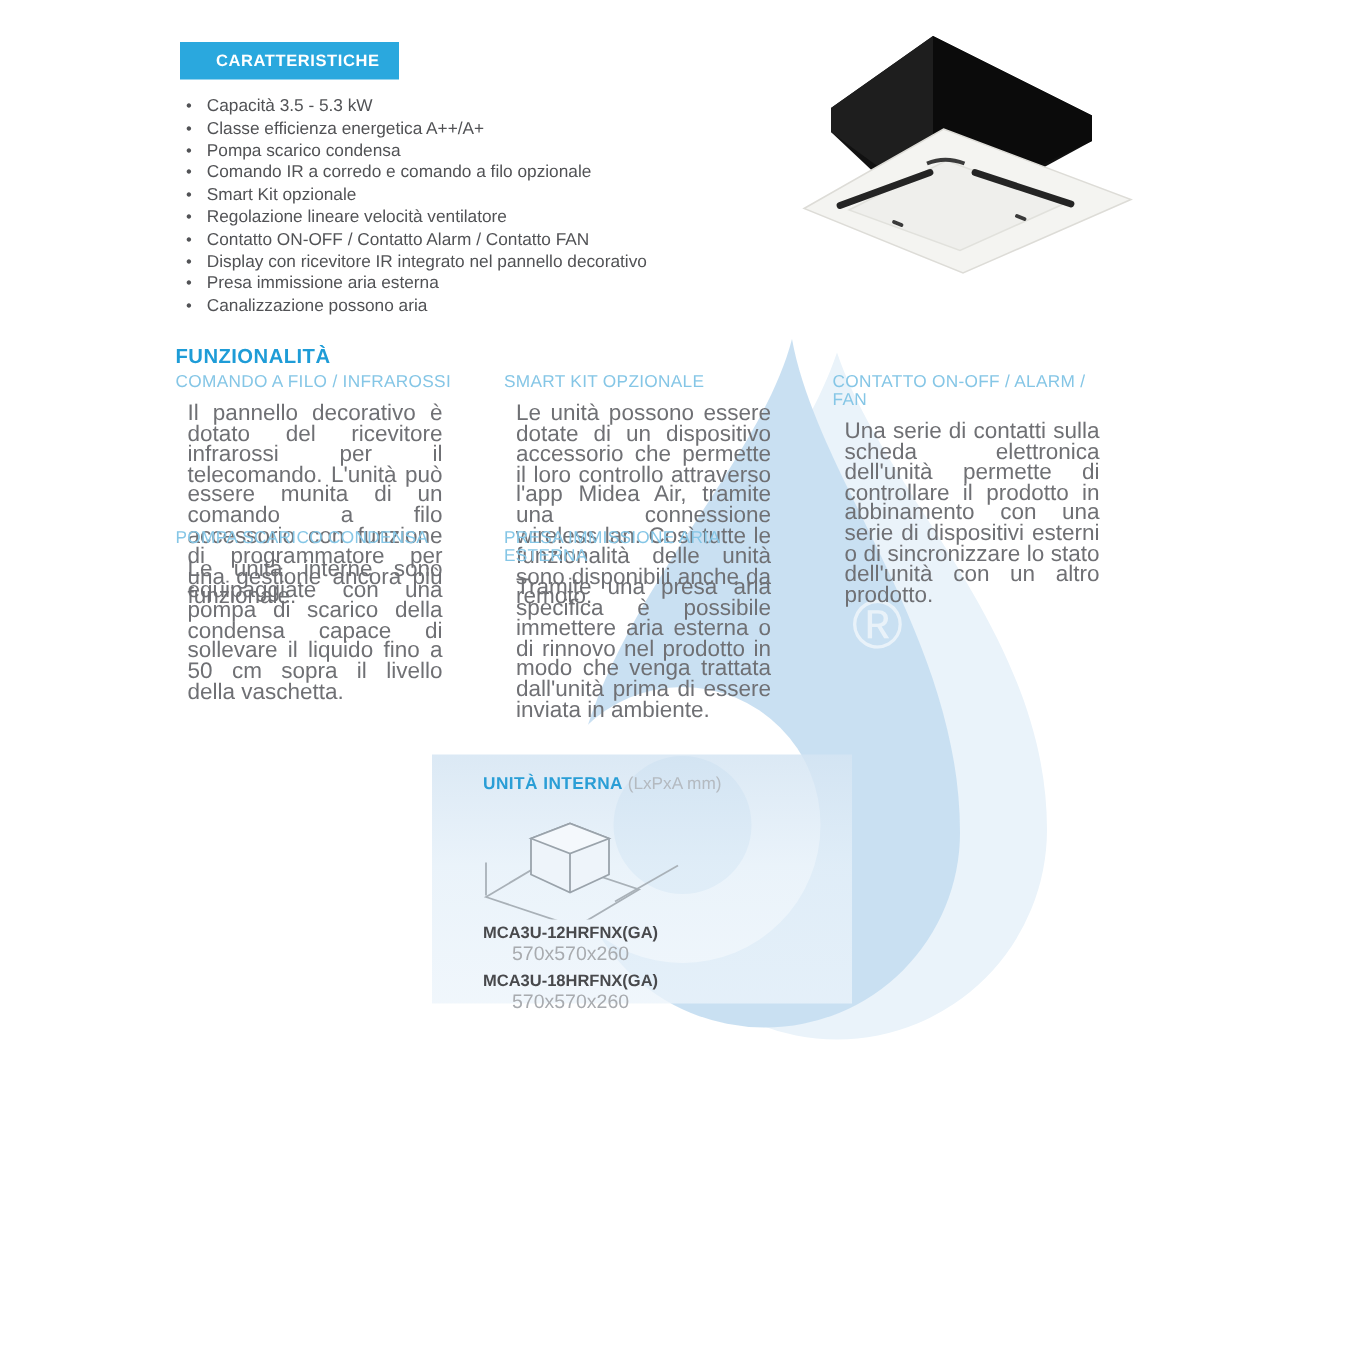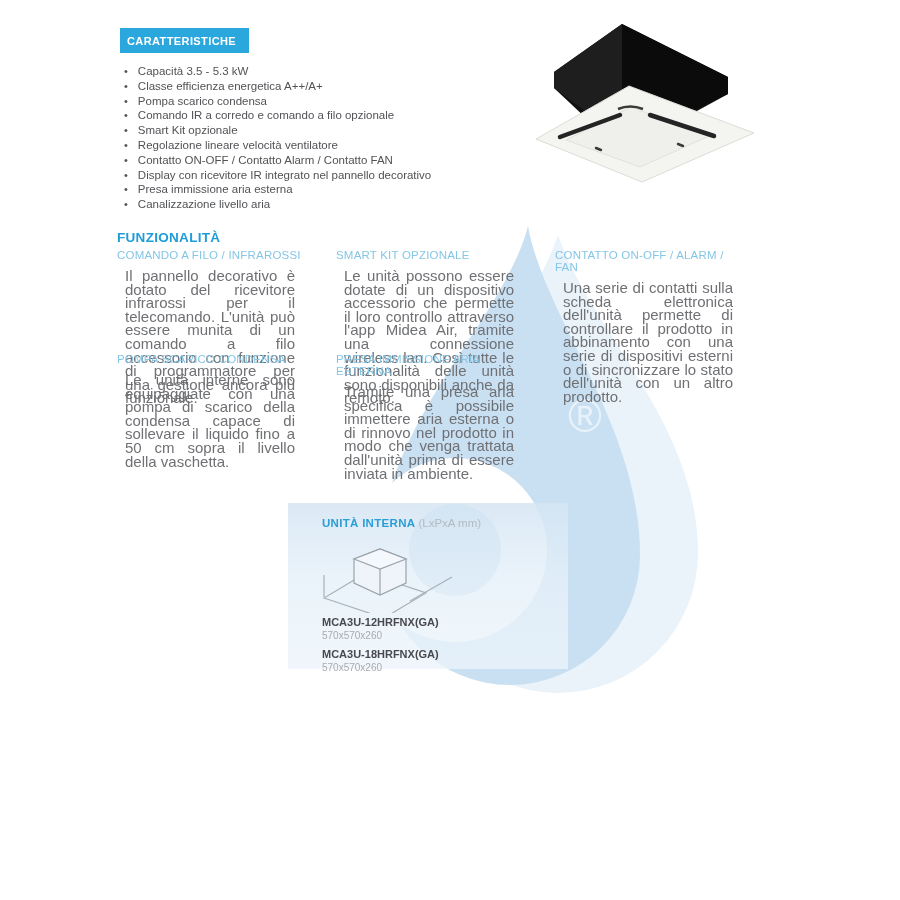--- a/index.html
+++ b/index.html
@@ -6,21 +6,21 @@
   .page{
     position:relative;width:900px;height:900px;overflow:hidden;background:#ffffff;
     font-family:"Liberation Sans", sans-serif;color:#515255;
   }
   
   .watermark{position:absolute;left:0;top:0;width:900px;height:900px;z-index:0;}
   
   .badge{
     position:absolute;left:120px;top:28px;z-index:3;
     background:#2aa8de;color:#ffffff;font-size:11px;font-weight:bold;
-    letter-spacing:.4px;padding:7px 13px 6px 7px;line-height:12px;
+    letter-spacing:.4px;padding:7px 13px 6px 24px;line-height:12px;
   }
   
   .features{
     position:absolute;left:124px;top:64px;width:430px;z-index:2;
     margin:0;padding:0;list-style:none;font-size:11.5px;color:#515255;
   }
   .features li{display:flex;gap:10px;line-height:14.8px;}
   .features .dot{font-size:11px;color:#515255;line-height:14.8px;}
   
   .product-photo{position:absolute;left:530px;top:20px;z-index:2;}
@@ -46,21 +46,21 @@
     background:linear-gradient(180deg, rgba(213,229,243,.85) 0%, rgba(229,240,249,.8) 45%, rgba(236,244,251,.78) 100%);
   }
   .dim-title{
     position:absolute;left:34px;top:14px;margin:0;font-size:11.5px;font-weight:bold;color:#2a9ed6;letter-spacing:.3px;
   }
   .dim-title .suffix{font-weight:400;color:#b4bac0;letter-spacing:0;}
   .dim-cube{position:absolute;left:22px;top:38px;}
   .dim-models{position:absolute;left:34px;top:113px;}
   .dim-model{margin-bottom:6px;}
   .dim-model .name{font-size:11px;font-weight:bold;color:#48494c;line-height:13px;}
-  .dim-model .size{font-size:10px;color:#a8abaf;line-height:13px;}
+  .dim-model .size{font-size:13px;color:#a8abaf;line-height:13px;text-align:center;}
 </style>
 </head>
 <body>
 
 <div class="page">
 
   <svg class="watermark" viewBox="0 0 900 900" width="900" height="900" aria-hidden="true">
     <path d="M558,235 C590,330 698,423 698,553 A140,140 0 1,1 418,553 C418,423 526,330 558,235 Z" fill="#eaf3fa"></path>
     <path d="M528,226 C545,320 640,425 640,555 A130,130 0 1,1 380,555 C380,425 504,320 528,226 Z" fill="#c7dff1" opacity="0.96"></path>
     <circle cx="455" cy="550" r="92" fill="#ffffff"></circle>
@@ -102,21 +102,21 @@
     <li>
         <span class="dot">•</span>
         <span>Display con ricevitore IR integrato nel pannello decorativo</span>
       </li>
     <li>
         <span class="dot">•</span>
         <span>Presa immissione aria esterna</span>
       </li>
     <li>
         <span class="dot">•</span>
-        <span>Canalizzazione livello aria</span>
+        <span>Canalizzazione possono aria</span>
       </li>
   </ul>
 
   <svg class="product-photo" width="228" height="175" viewBox="0 0 228 175" aria-hidden="true">
 
     <polygon points="92,4 198,57 198,74 92,132 24,68 24,52" fill="#111111"></polygon>
     <polygon points="92,4 24,52 24,68 92,118" fill="#1e1e1e"></polygon>
     <polygon points="92,4 198,57 198,74 92,124" fill="#0b0b0b"></polygon>
 
     <polygon points="99,66 224,113 112,162 6,119" fill="#f4f4f1" stroke="#dddcd7" stroke-width="1"></polygon>

